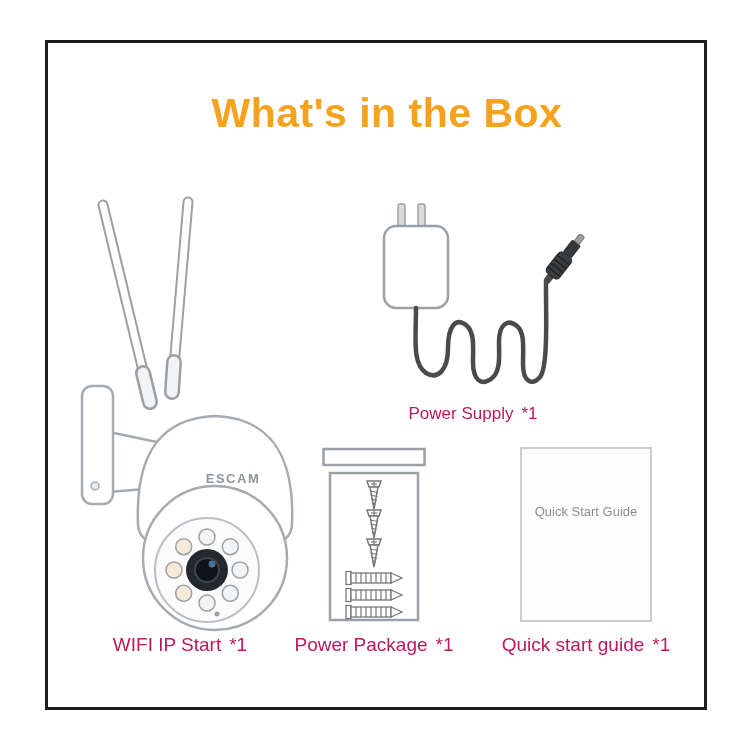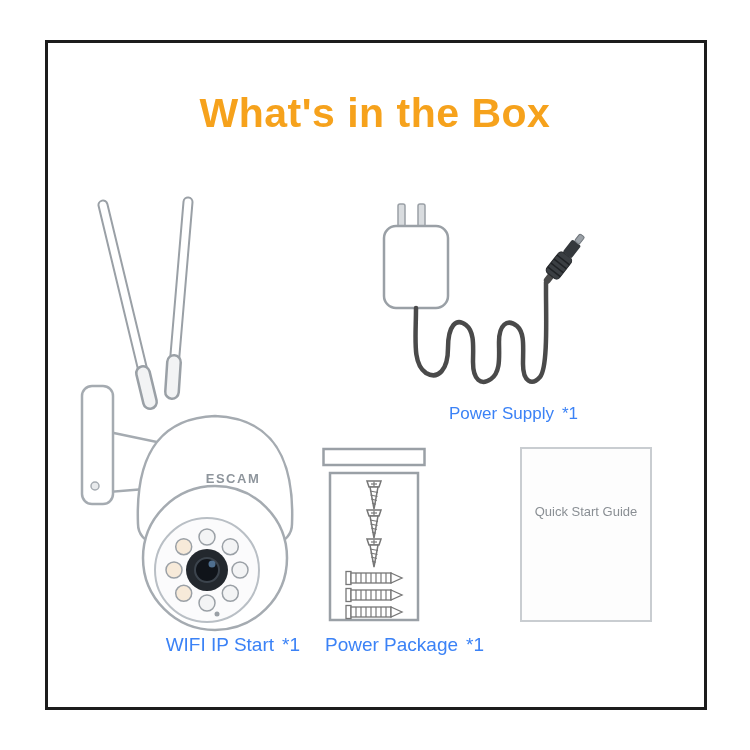--- a/index.html
+++ b/index.html
@@ -2,22 +2,22 @@
 <html><head>
 <meta charset="utf-8">
 <style>
   html,body{margin:0;padding:0;background:#ffffff;}
   .canvas{position:relative;width:750px;height:750px;background:#ffffff;overflow:hidden;
           font-family:"Liberation Sans",sans-serif;}
   .abs{position:absolute;}
   .frame{position:absolute;left:45px;top:40px;width:656px;height:664px;
          border:3px solid #1c1c1c;background:#ffffff;}
   .page-title{position:absolute;left:45px;top:90px;width:660px;text-align:center;
-              font-size:41px;font-weight:bold;color:#F6A21C;letter-spacing:0.5px;}
-  .label{position:absolute;text-align:right;font-size:19px;color:#3b82f6;white-space:nowrap;}
+              font-size:41px;font-weight:bold;color:#F6A21C;letter-spacing:0.5px;padding-left:12px;}
+  .label{position:absolute;text-align:center;font-size:19px;color:#be185d;white-space:nowrap;}
   .label .qty{margin-left:8px;}
   .power-label{font-size:17px;}
   .guide-cover{position:absolute;left:520px;top:447px;width:132px;height:175px;
                background:#fdfdfd;border:2px solid #c9cdd1;box-sizing:border-box;}
   .guide-cover .cover-text{display:block;margin-top:55px;text-align:center;
                font-size:13px;color:#8a8f94;}
 </style>
 </head>
 <body>
 
@@ -131,14 +131,17 @@
   </div>
 
   <div class="label" style="left:60px;top:634px;width:240px">
     <span>WIFI IP Start</span><span class="qty">*1</span>
   </div>
 
   <div class="label" style="left:264px;top:634px;width:220px">
     <span>Power Package</span><span class="qty">*1</span>
   </div>
 
+  <div class="label" style="left:470px;top:634px;width:232px">
+    <span>Quick start guide</span><span class="qty">*1</span>
+  </div>
 
 </div>
 
 </body></html>

